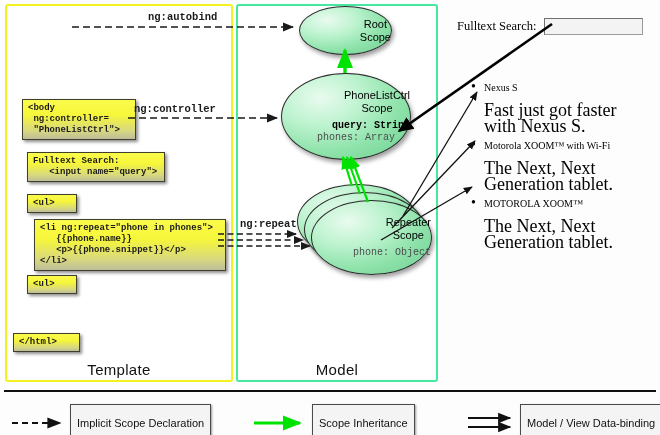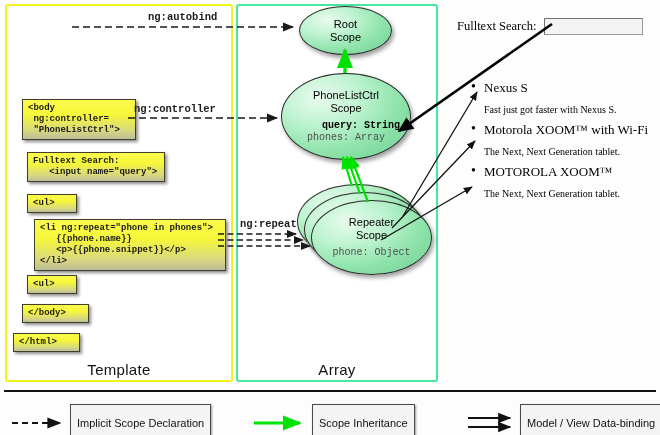--- a/index.html
+++ b/index.html
@@ -22,41 +22,41 @@
       box-shadow:2px 2px 3px rgba(0,0,0,.45);
       font-family:"Liberation Mono","DejaVu Sans Mono",monospace;
       font-size:9px;line-height:11px;color:#1a1a1a;
       padding:3px 5px;white-space:pre;font-weight:bold;}
 
   
   .ellipse{position:absolute;border-radius:50%;
       background:radial-gradient(ellipse at 30% 28%,#e9fbef 0%,#bdf3cf 32%,#8fe3ab 62%,#6ecf93 100%);
       border:1.5px solid #2b2b2b;
       box-shadow:2px 3px 4px rgba(0,0,0,.38);
-      display:flex;flex-direction:column;align-items:center;justify-content:center;
+      display:flex;flex-direction:column;align-items:flex-end;justify-content:center;
       text-align:center;}
   .ell-title{font-size:11px;color:#000;line-height:13px;}
   .ell-props{font-family:"Liberation Mono","DejaVu Sans Mono",monospace;
       font-size:10px;line-height:12px;margin-top:5px;}
   .prop-strong{font-weight:bold;color:#000;margin-left:30px;}
   .prop-dim{color:#4d4d4d;}
 
   
   .view-inner{position:absolute;left:0;top:0;width:100%;height:100%;
       font-family:"Liberation Serif","DejaVu Serif",serif;color:#000;}
   .fts-row{position:absolute;left:14px;top:14px;display:flex;align-items:center;}
   .fts-label{font-size:12.5px;}
   .fts-input{margin-left:7px;width:93px;height:13px;
       border:1px solid #9a9a9a;border-top-color:#707070;border-left-color:#707070;
       background:#f3f3f3;}
   .phone-list{position:absolute;left:27px;top:76px;width:180px;}
   .phone-item{margin-bottom:4px;}
-  .phone-name{font-size:13px;position:relative;padding-left:14px;line-height:16px;}
+  .phone-name{font-size:10px;position:relative;padding-left:14px;line-height:16px;}
   .phone-name::before{content:"\2022";position:absolute;left:1px;top:-1px;font-size:14px;}
-  .phone-snippet{font-size:10px;padding-left:14px;line-height:16px;margin-top:6px;}
+  .phone-snippet{font-size:18px;padding-left:14px;line-height:16px;margin-top:6px;}
 
   
   #wires{position:absolute;left:0;top:0;width:660px;height:435px;pointer-events:none;}
   .edge-label{position:absolute;
       font-family:"Liberation Mono","DejaVu Sans Mono",monospace;
       font-size:10.5px;color:#1a1a1a;font-weight:bold;}
 
   
   #divider{position:absolute;left:4px;top:390px;width:652px;height:0;
       border-top:2px solid #111;}
@@ -68,41 +68,40 @@
 </style>
 </head>
 <body>
 
 <div id="stage">
 
   <div class="col" id="col-template">
     <div class="col-label">Template</div>
   </div>
   <div class="col" id="col-model">
-    <div class="col-label">Array</div>
+    <div class="col-label">Model</div>
   </div>
 
 
   <div class="code-box" style="left:22px;top:99px;width:102px;">&lt;body
  ng:controller=
  "PhoneListCtrl"&gt;</div>
 
   <div class="code-box" style="left:27px;top:152px;width:126px;">Fulltext Search:
    &lt;input name="query"&gt;</div>
 
   <div class="code-box" style="left:27px;top:194px;width:38px;">&lt;ul&gt;</div>
 
   <div class="code-box" style="left:34px;top:219px;width:180px;">&lt;li ng:repeat="phone in phones"&gt;
    {{phone.name}}
    &lt;p&gt;{{phone.snippet}}&lt;/p&gt;
 &lt;/li&gt;</div>
 
   <div class="code-box" style="left:27px;top:275px;width:38px;">&lt;ul&gt;</div>
 
-  <div class="code-box" style="left:22px;top:304px;width:55px;">&lt;/body&gt;</div>
 
   <div class="code-box" style="left:13px;top:333px;width:55px;">&lt;/html&gt;</div>
 
   <div class="ellipse" style="left:299px;top:6px;width:91px;height:47px;">
     <div class="ell-title" style="white-space:pre-line">Root
 Scope</div>
   </div>
 
   <div class="ellipse" style="left:281px;top:73px;width:128px;height:85px;">
     <div class="ell-title" style="white-space:pre-line">PhoneListCtrl

